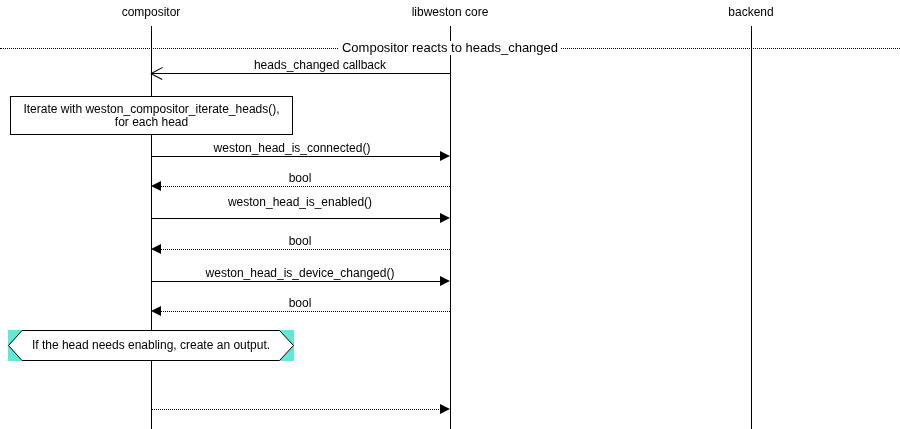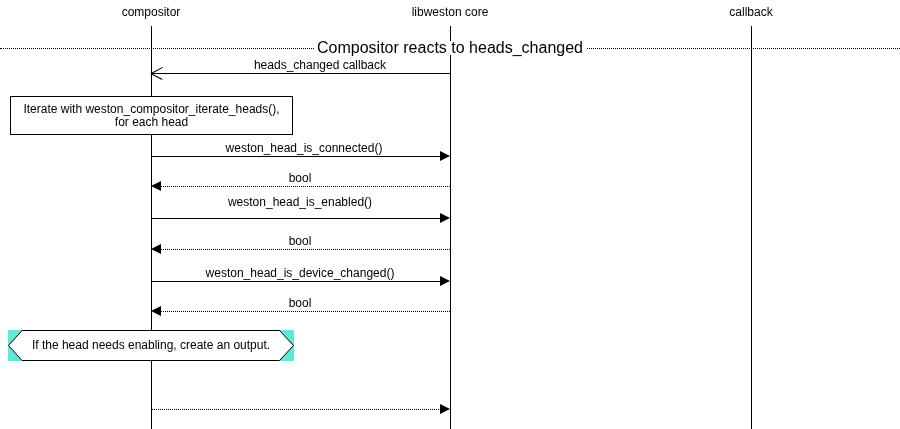--- a/index.html
+++ b/index.html
@@ -40,21 +40,21 @@
     left: 0;
     width: 900px;
     height: 1px;
     border-top: 1px dotted #000000;
   }
   .separator-text {
     position: absolute;
     transform: translate(-50%, -50%);
     background: #ffffff;
     padding: 0 3px;
-    font-size: 16px;
+    font-size: 13px;
     line-height: 14px;
     white-space: nowrap;
   }
 
   
   .msg-line {
     position: absolute;
     height: 0;
     border-top: 1px solid #000000;
   }
@@ -159,42 +159,42 @@
     <div class="participant-label" style="left:151px; top:5px;">compositor</div>
     <div class="lifeline" style="left:151px; top:26px; height:403px;"></div>
   </div>
 
   <div>
     <div class="participant-label" style="left:450px; top:5px;">libweston core</div>
     <div class="lifeline" style="left:450px; top:26px; height:403px;"></div>
   </div>
 
   <div>
-    <div class="participant-label" style="left:751px; top:5px;">callback</div>
+    <div class="participant-label" style="left:751px; top:5px;">backend</div>
     <div class="lifeline" style="left:751px; top:26px; height:403px;"></div>
   </div>
 
   <div class="separator" style="top:48px;"></div>
   <div class="separator-text" style="left:450px; top:48px;">Compositor reacts to heads_changed</div>
 
   <div>
     <div class="msg-label" style="left:300px; top:73px;padding-left:40px;">heads_changed callback</div>
     <div class="msg-line" style="left:151px; top:73px; width:299px;"></div>
     <div class="arrow-left-open" style="left:151px; top:73px;">
       <span class="a"></span>
         <span class="b"></span>
     </div>
   </div>
 
   <div class="note-box" style="left:10px; top:96px; width:283px; height:39px;">
     <span>Iterate with weston_compositor_iterate_heads(), for each head</span>
   </div>
 
   <div>
-    <div class="msg-label" style="left:304px; top:156px;">weston_head_is_connected()</div>
+    <div class="msg-label" style="left:292px; top:156px;">weston_head_is_connected()</div>
     <div class="msg-line" style="left:151px; top:156px; width:290px;"></div>
     <div class="arrow-right-solid" style="left:440px; top:156px;"></div>
   </div>
 
   <div>
     <div class="msg-label" style="left:300px; top:186px;">bool</div>
     <div class="msg-line dotted" style="left:161px; top:186px; width:289px;"></div>
     <div class="arrow-left-solid" style="left:151px; top:186px;"></div>
   </div>
 

